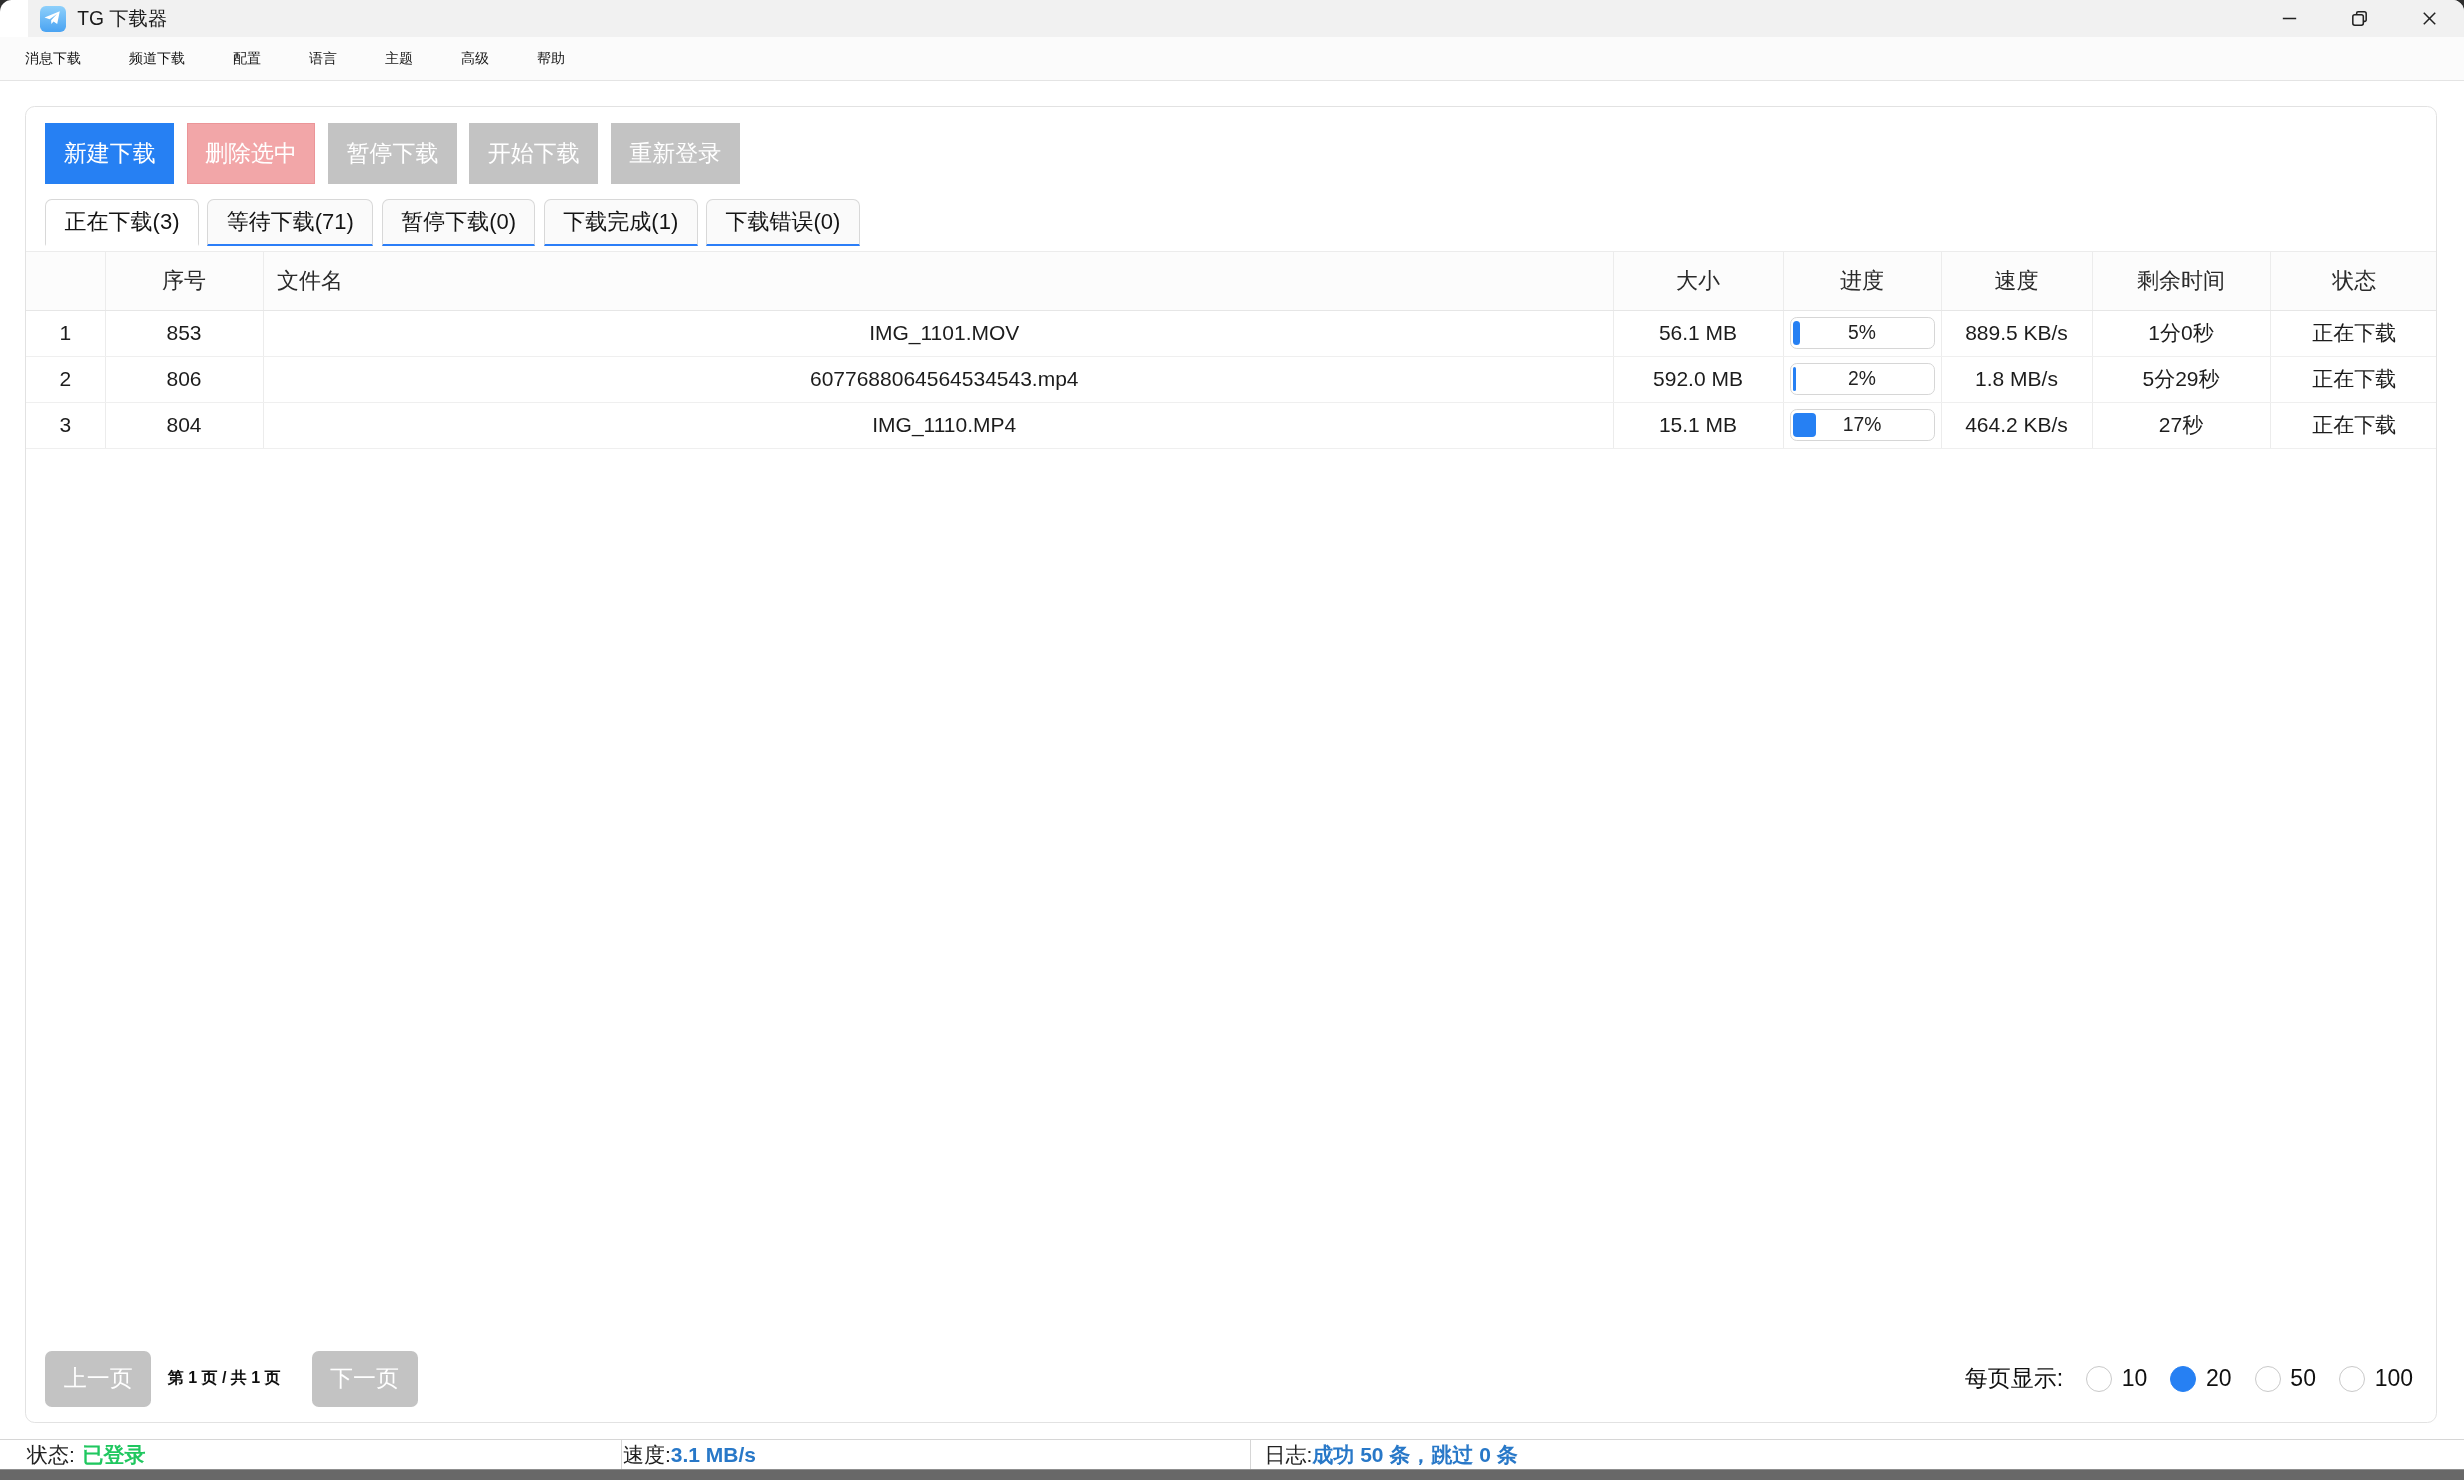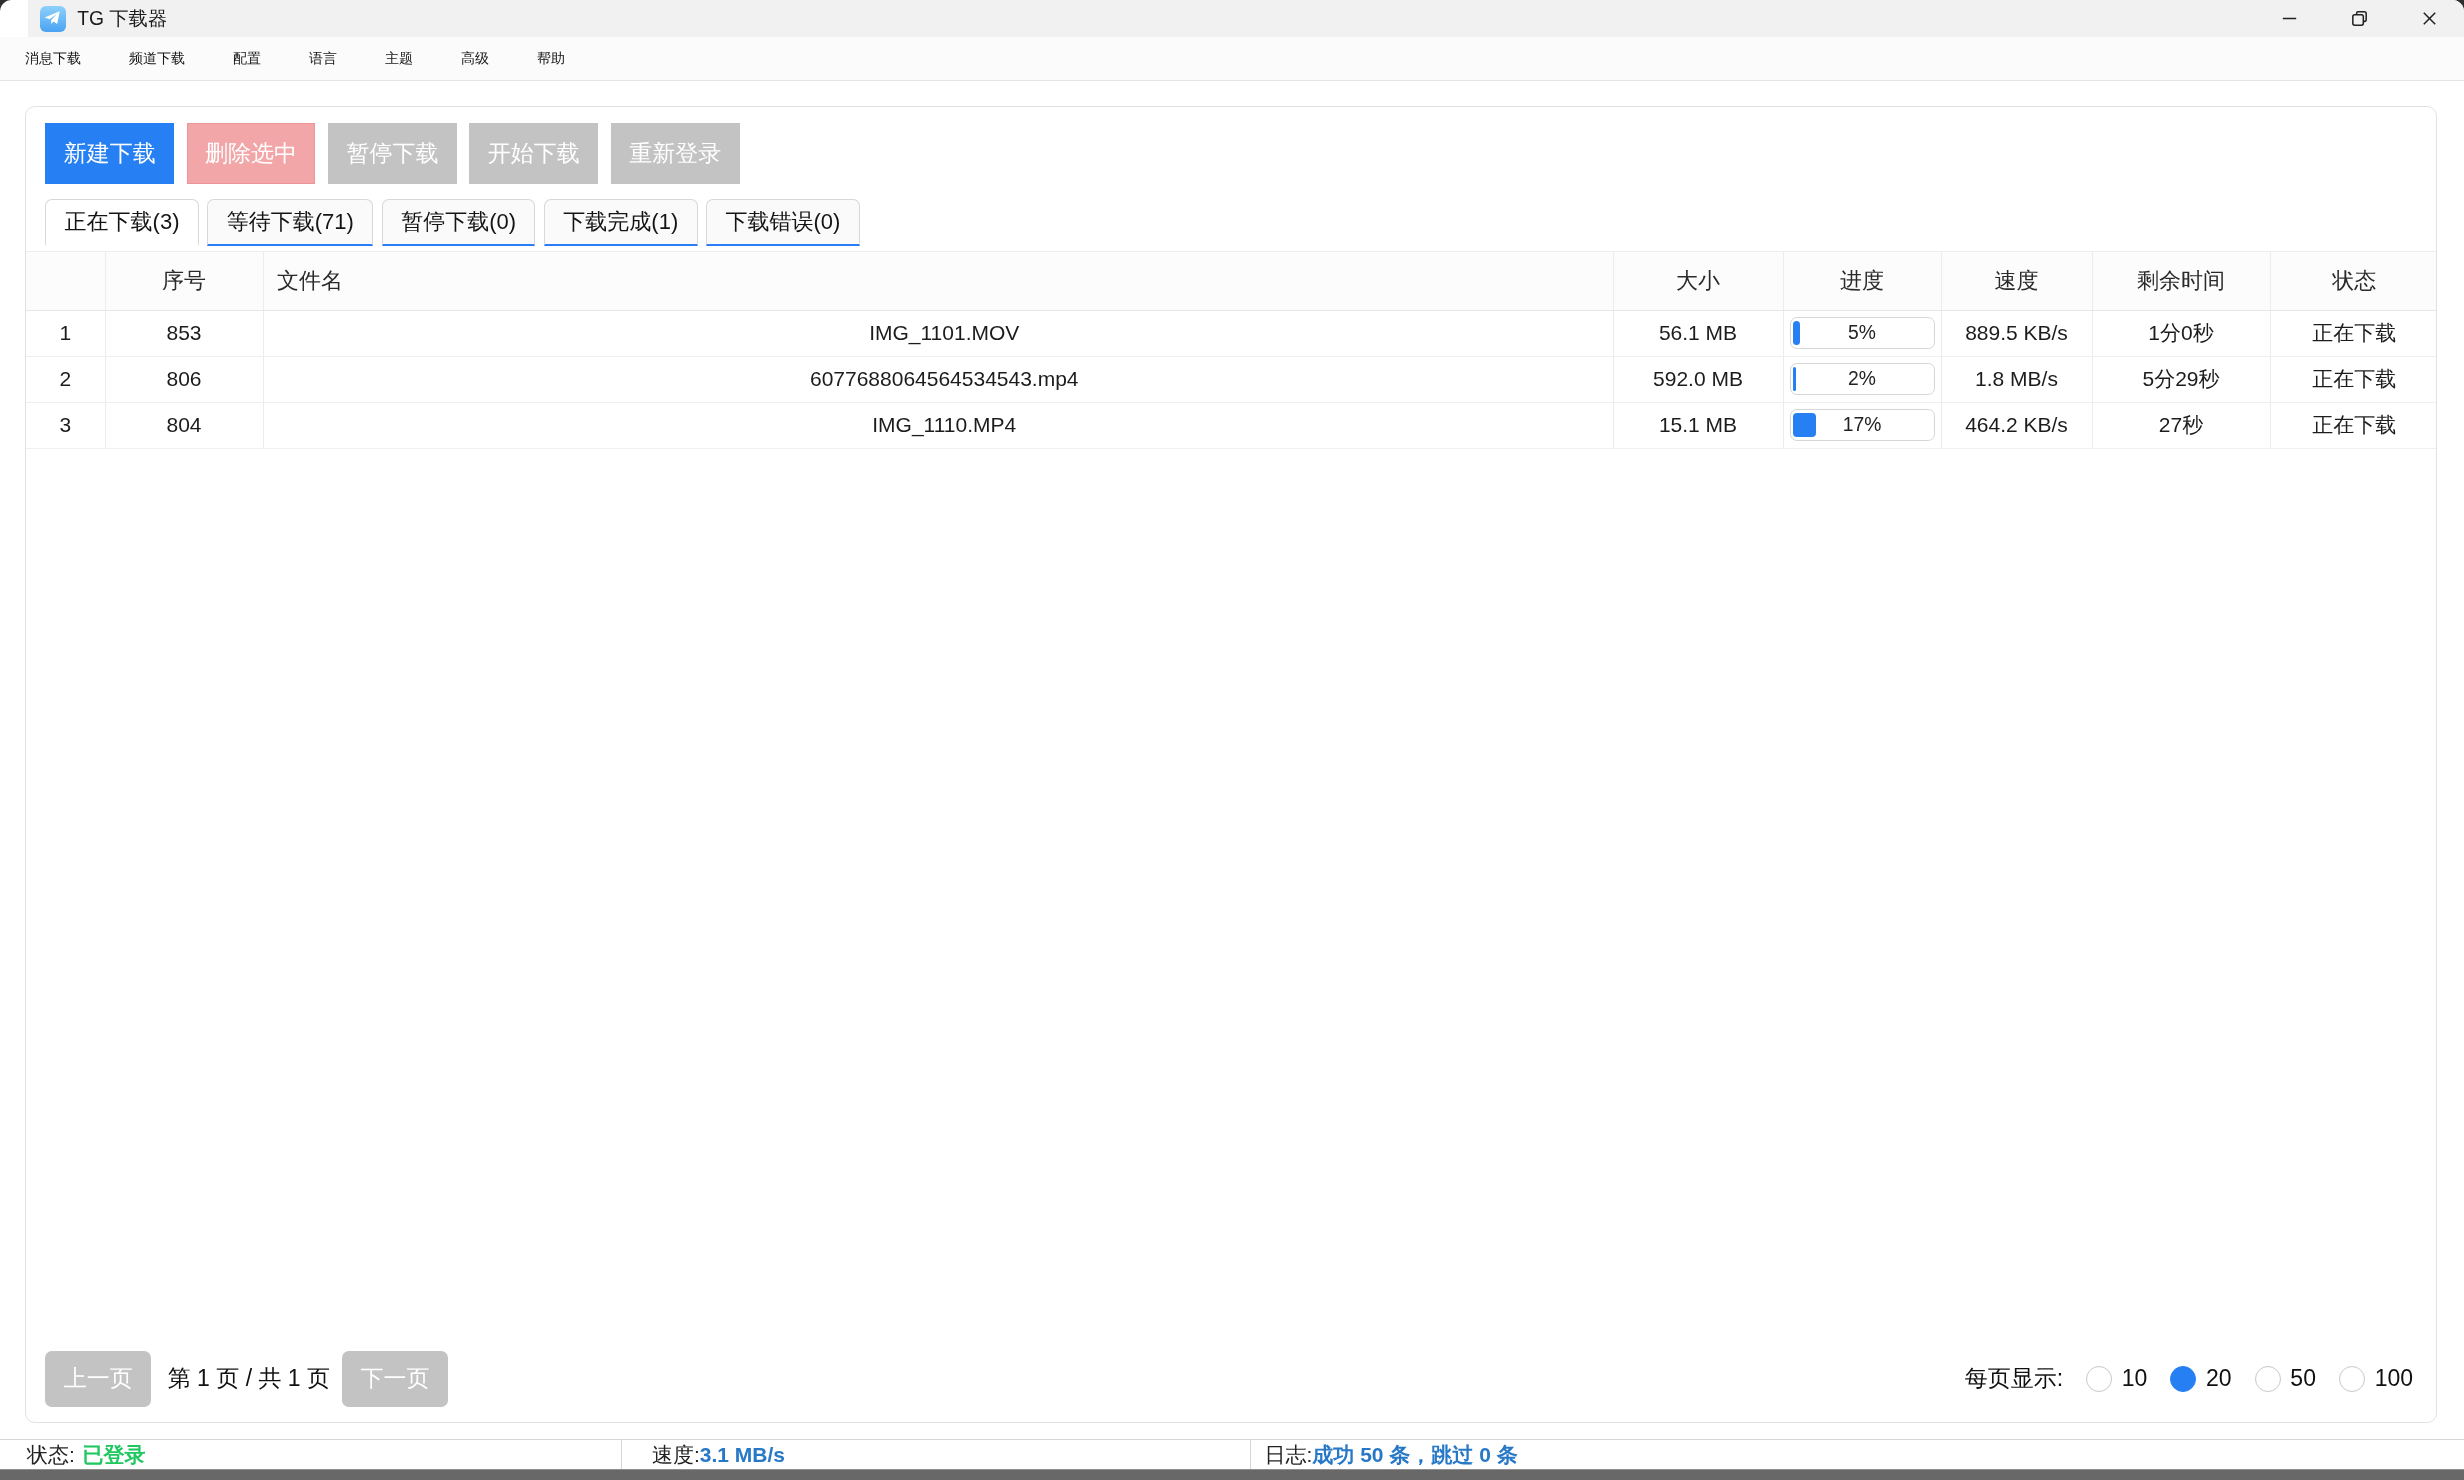--- a/index.html
+++ b/index.html
@@ -76,36 +76,36 @@
     position:absolute;inset:0;display:flex;align-items:center;justify-content:center;
     font-size:19.3px;color:#222;
   }
   .filler{flex:1;}
   
   .pagebar{display:flex;align-items:center;padding:0 23px 15.4px 19.3px;}
   .pg-btn{
     width:106px;height:56px;background:#c3c3c3;color:#fff;font-size:23px;border-radius:6.8px;
     display:flex;align-items:center;justify-content:center;margin-right:16.4px;border:none;cursor:default;
   }
-  .pg-info{font-size:23px;color:#101010;margin-right:12px;font-weight:400;}
+  .pg-info{font-size:16px;color:#101010;margin-right:31px;font-weight:700;}
   .perpage{margin-left:auto;display:flex;align-items:center;font-size:23px;color:#101010;}
   .radio{
     width:26px;height:26px;border-radius:50%;border:1.9px solid #c9c9c9;background:#fff;
     margin:0 9.7px 0 23px;box-sizing:border-box;flex:none;cursor:default;
   }
   .radio.selected{background:#2680f3;border-color:#2680f3;}
   .radio-label{cursor:default;}
   
   .statusbar{
     position:absolute;left:0;right:0;bottom:10.6px;height:29px;background:#fff;
     border-top:1px solid #d6d6d6;display:flex;align-items:stretch;font-size:21px;color:#222;
   }
   .sb-sec{display:flex;align-items:center;box-sizing:border-box;}
   .sb1{width:621px;padding-left:27px;}
-  .sb2{width:629px;padding-left:30px;border-left:1px solid #d6d6d6;}
+  .sb2{width:629px;padding-left:1px;border-left:1px solid #d6d6d6;}
   .sb3{flex:1;padding-left:13.5px;border-left:1px solid #d6d6d6;}
   .sb-green{color:#1fc75f;font-weight:700;margin-left:7.7px;}
   .sb-blue{color:#2878c8;font-weight:700;}
   .bottomstrip{
     position:absolute;left:0;right:0;bottom:0;height:10.6px;background:#686868;
     border-top:1px solid #8f8f8f;box-sizing:border-box;
   }
 </style>
 </head>
 <body>

